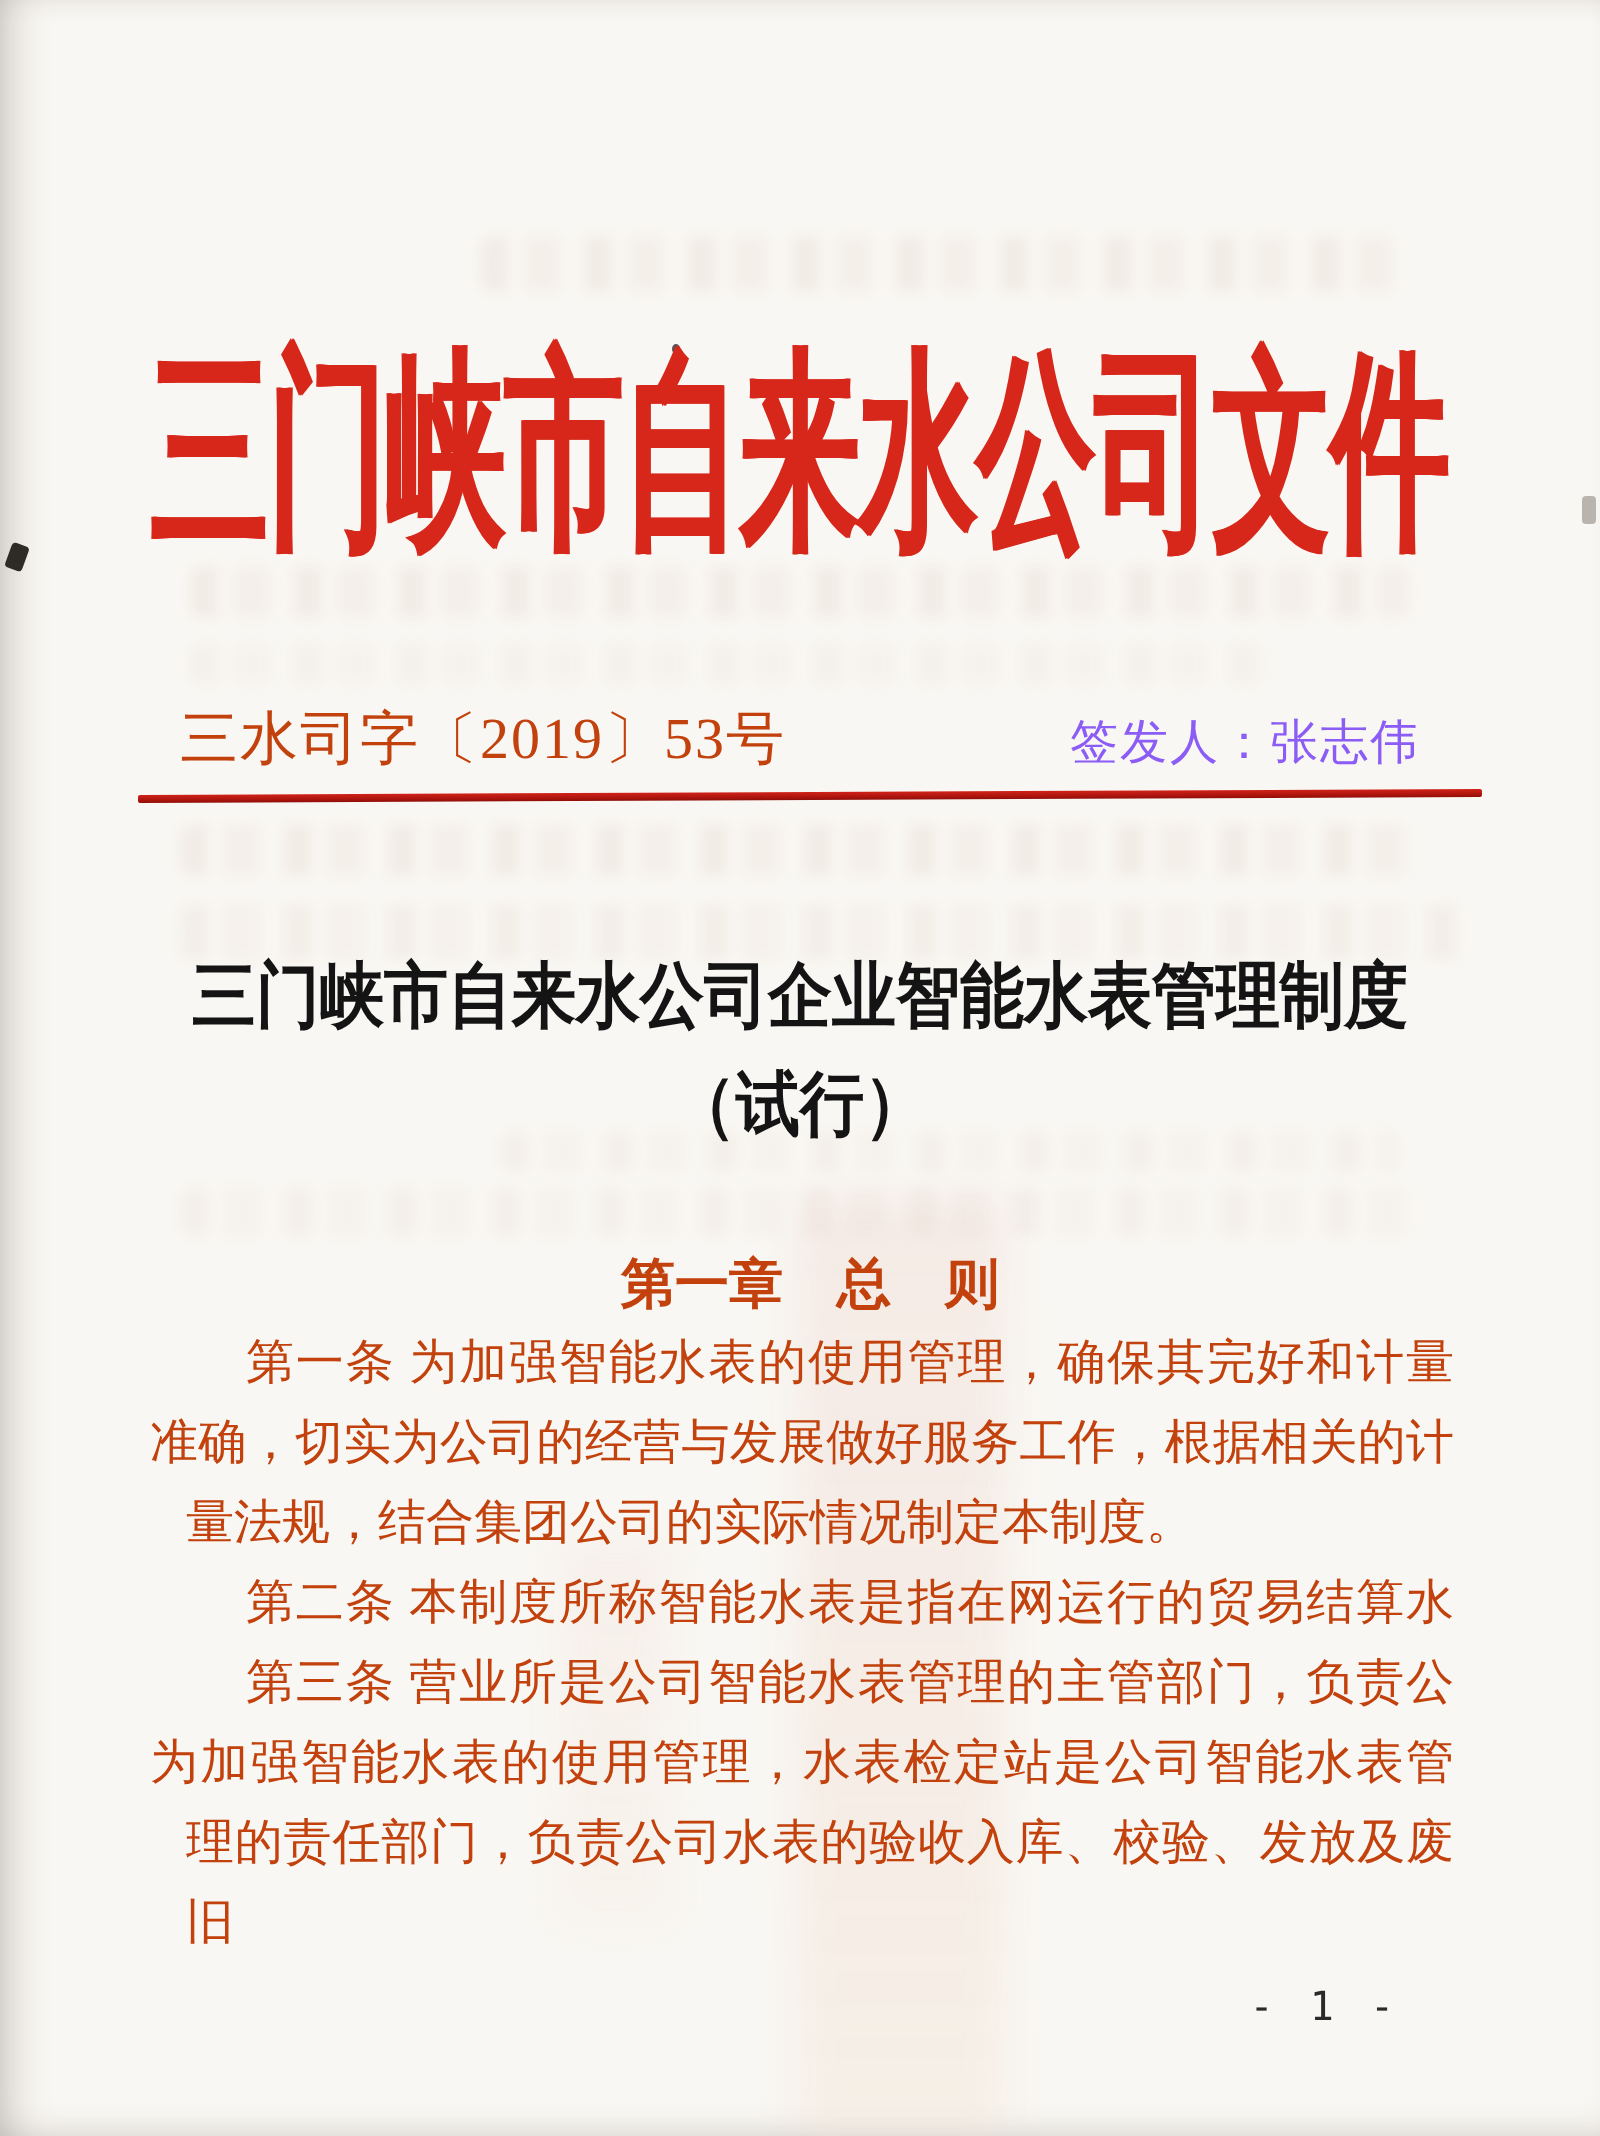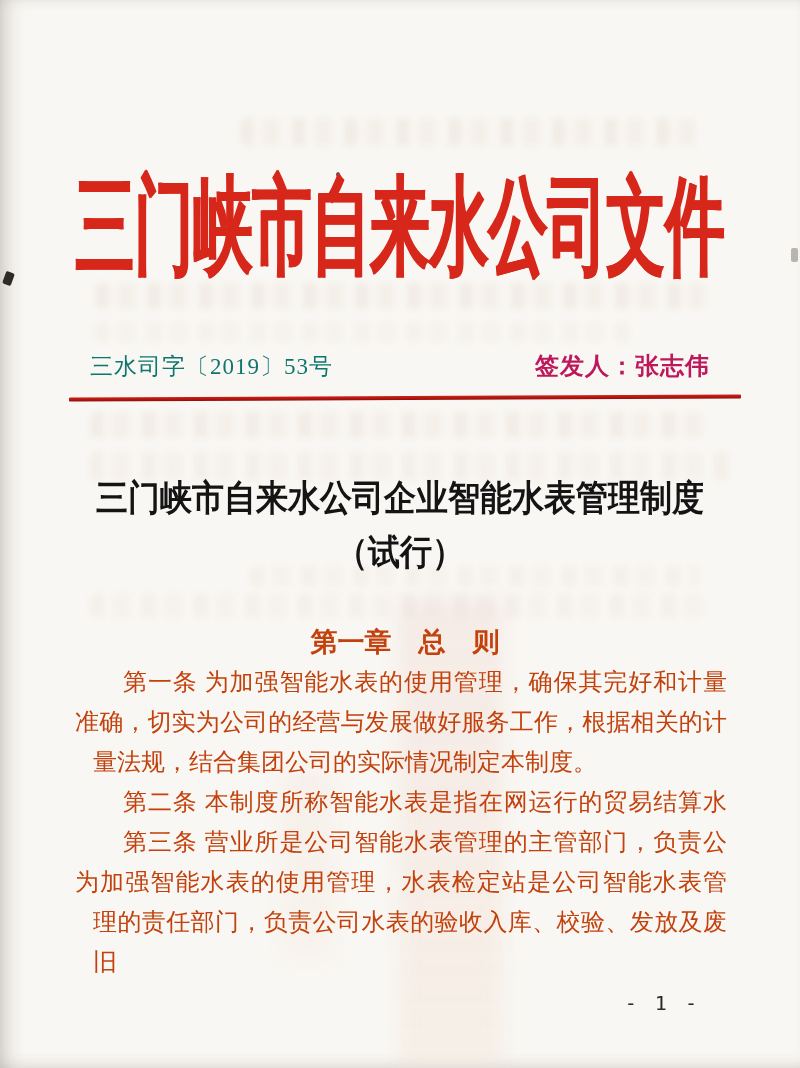--- a/index.html
+++ b/index.html
@@ -64,29 +64,28 @@
   }
 
   .doc-row {
     position: absolute;
     top: 350px; left: 90px; right: 90px;
     display: flex;
     justify-content: space-between;
     align-items: baseline;
   }
   .doc-number {
-    font-size: 23px;
+    font-size: 29px;
     letter-spacing: 1px;
-    color: #0f766e;
+    color: #c2410c;
   }
   .issuer {
     font-size: 24px;
     letter-spacing: 1px;
-    color: #be185d;
-    font-weight: bold;
+    color: #8b5cf6;
   }
 
   .red-rule {
     position: absolute;
     top: 396px; left: 69px;
     width: 672px; height: 4px;
     background: linear-gradient(180deg, #d0231a 0%, #a9130c 70%, #8f0e09 100%);
     transform: rotate(-0.25deg);
     border-radius: 1px;
   }

